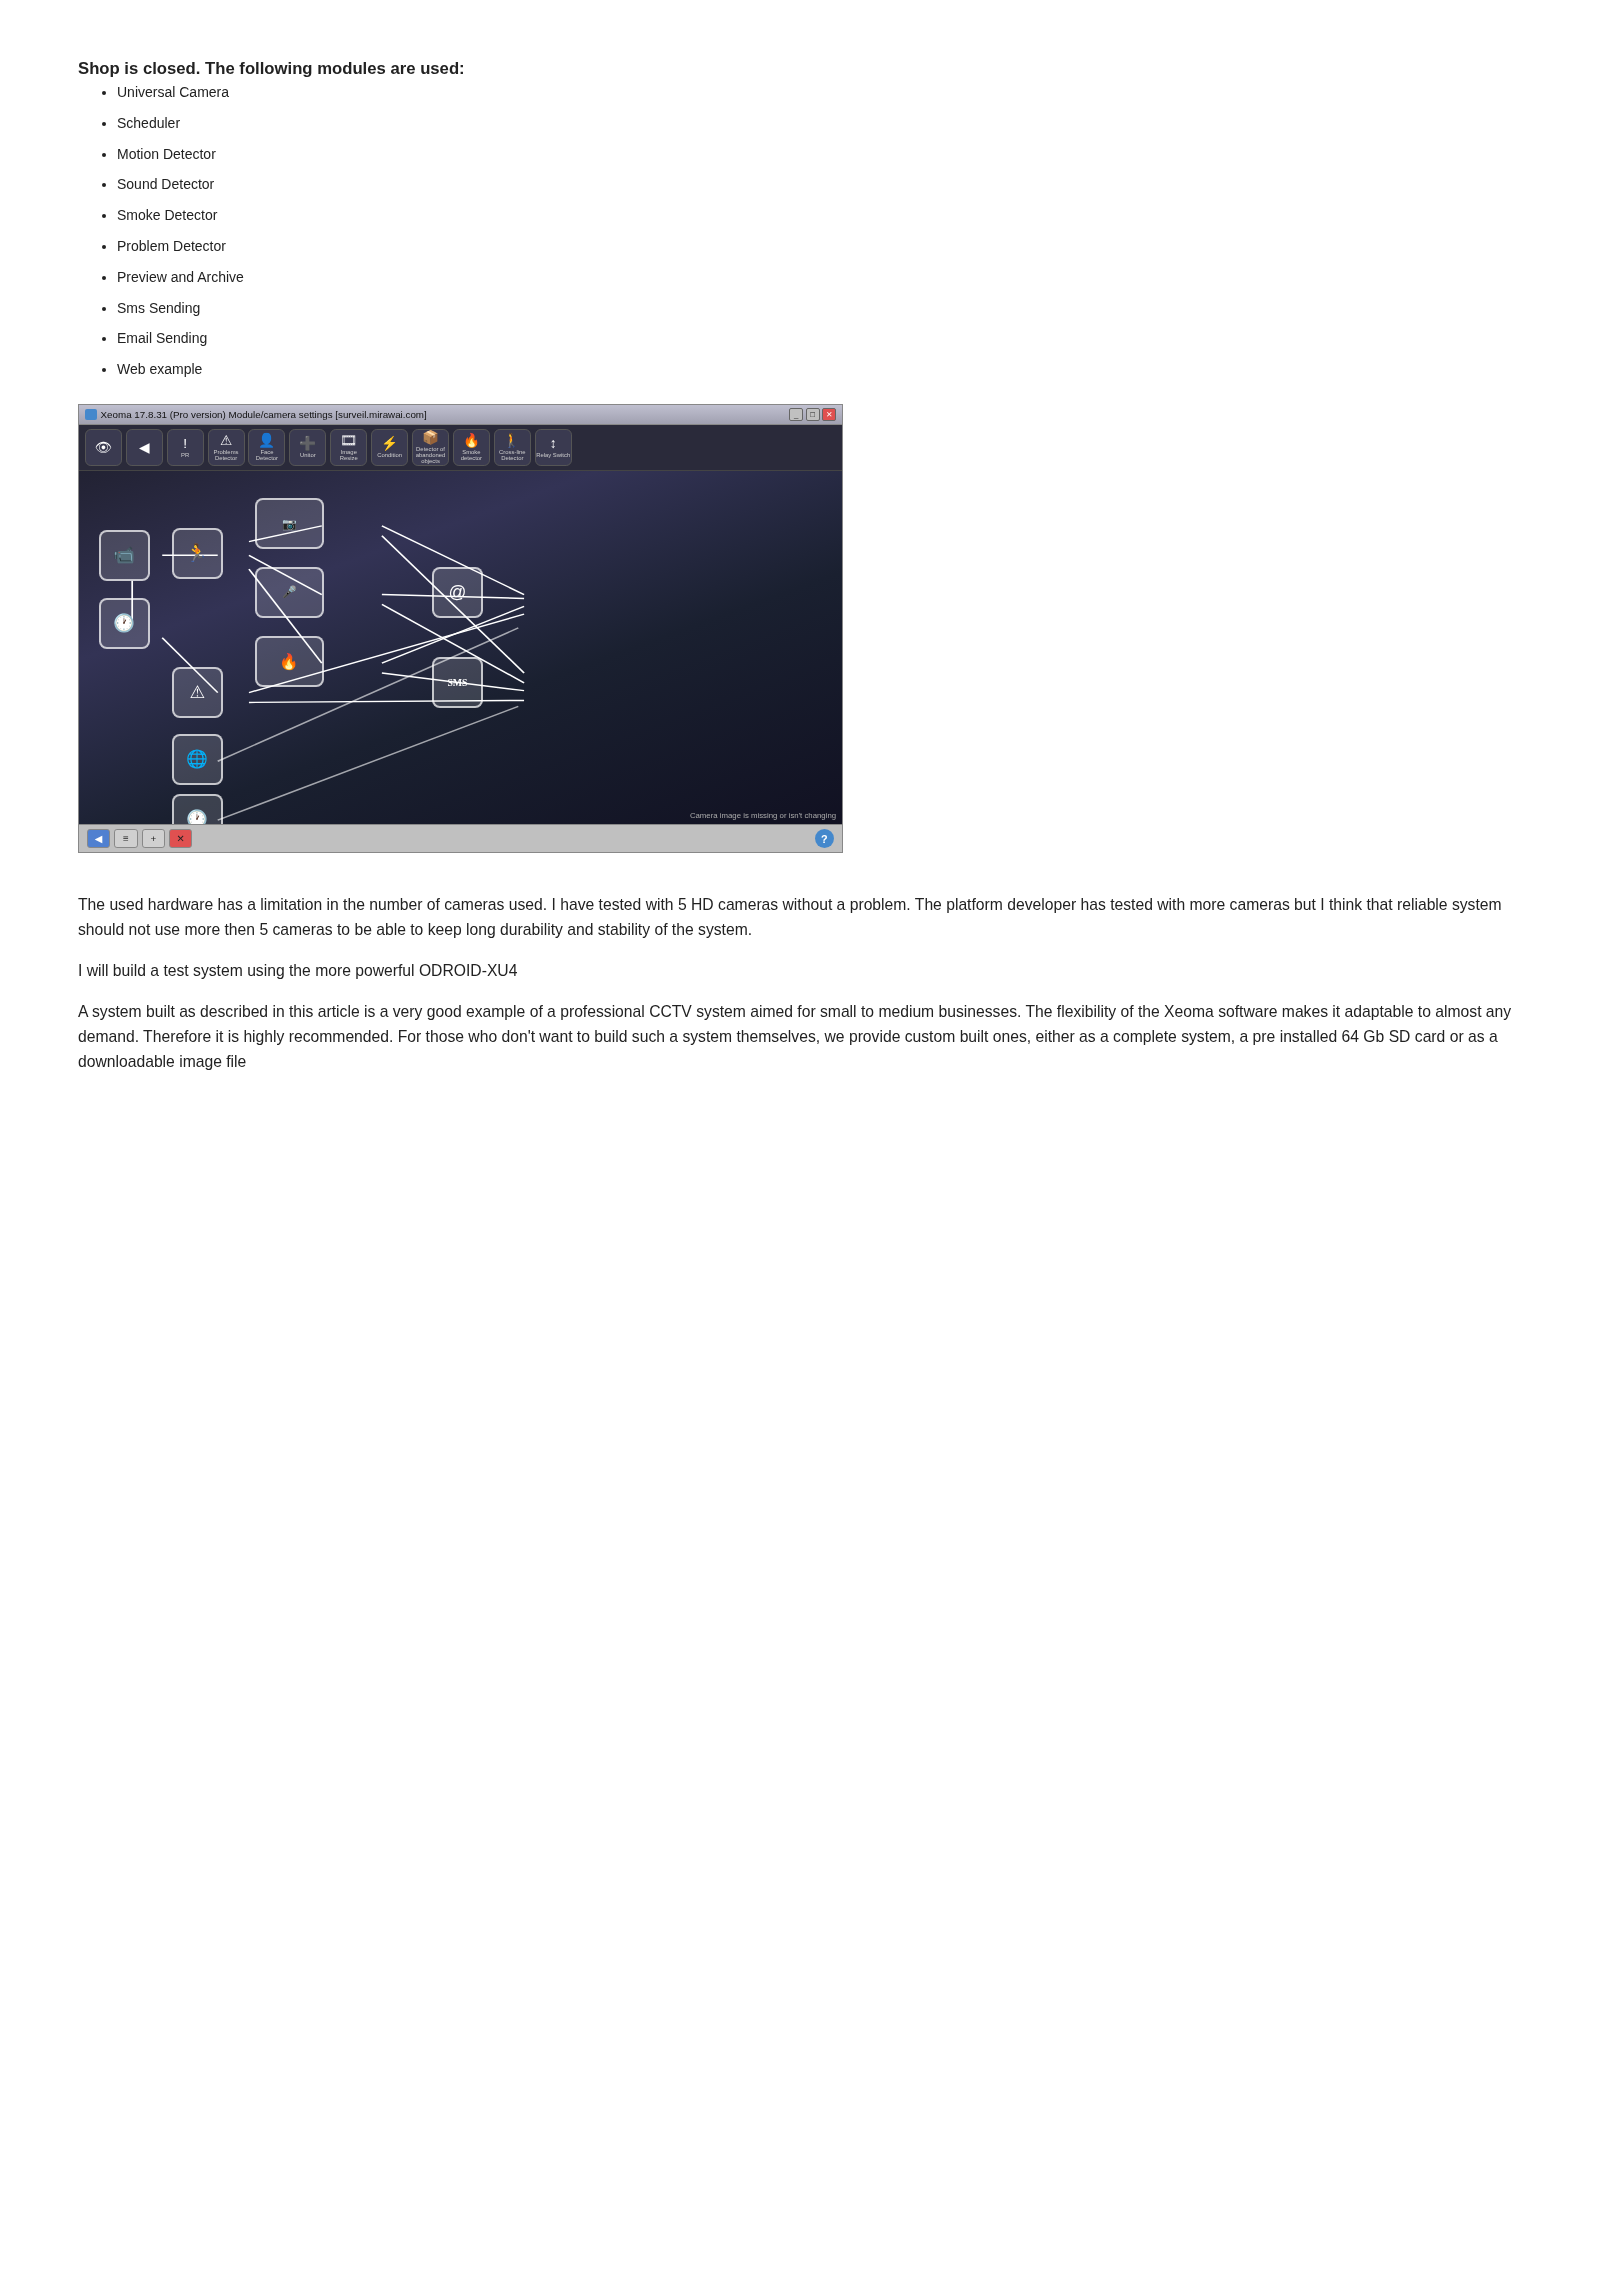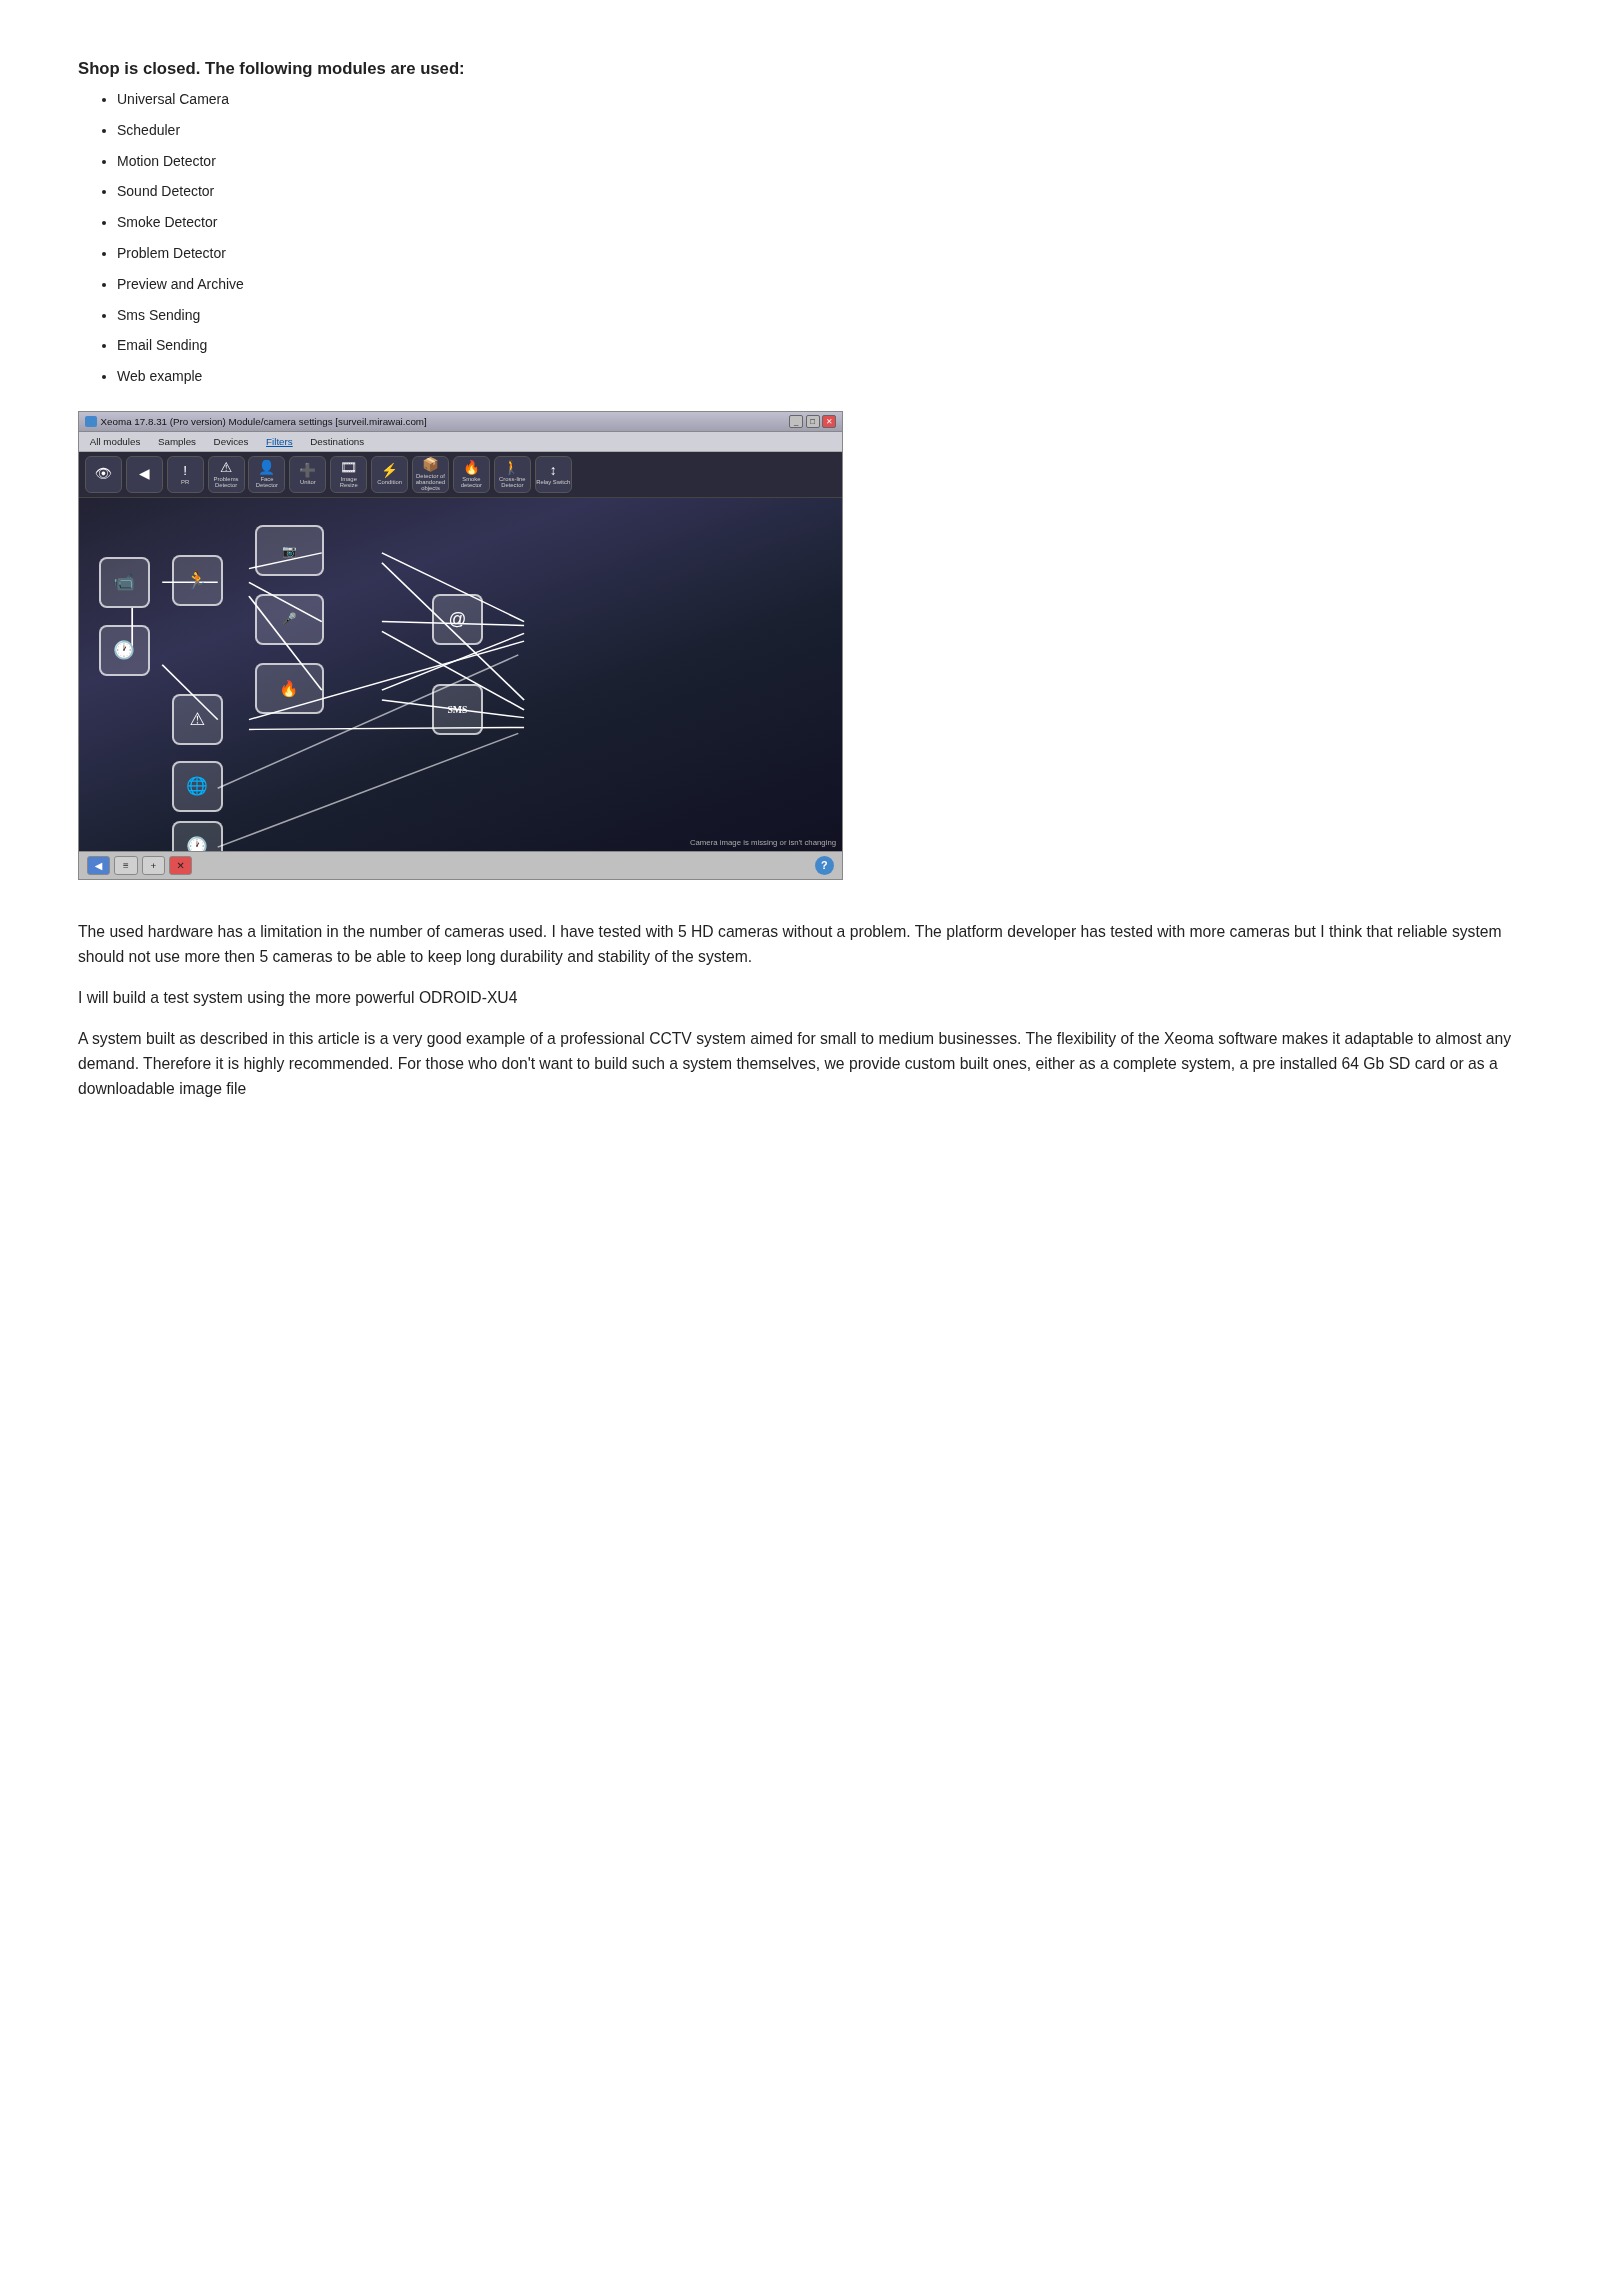--- a/index.html
+++ b/index.html
@@ -8,21 +8,21 @@
       font-size: 15.7px;
       color: #222;
       background: #fff;
       padding: 59px 78px;
       max-width: 1620px;
     }
 
     .heading {
       font-weight: bold;
       font-size: 16.7px;
-      margin-bottom: 10px;
+      margin-bottom: 3px;
     }
 
     .bullet-list {
       list-style: disc;
       padding-left: 39px;
       margin-bottom: 23.5px;
     }
 
     .bullet-list li {
       margin-bottom: 9.8px;
@@ -300,27 +300,20 @@
       <span class="xeoma-title-icon"></span>
       <span>Xeoma 17.8.31 (Pro version) Module/camera settings [surveil.mirawai.com]</span>
     </div>
     <div class="window-controls">
       <div class="window-btn win-min">_</div>
       <div class="window-btn win-max">□</div>
       <div class="window-btn win-close">✕</div>
     </div>
   </div>
 
-  <div class="xeoma-menubar">
-    <span class="menu-item">All modules</span>
-    <span class="menu-item">Samples</span>
-    <span class="menu-item">Devices</span>
-    <span class="menu-item active">Filters</span>
-    <span class="menu-item">Destinations</span>
-  </div>
 
   <div class="xeoma-toolbar">
     <div class="toolbar-icon-btn">
       <span class="icon-sym">👁</span>
     </div>
     <div class="toolbar-icon-btn">
       <span class="icon-sym">◀</span>
     </div>
     <div class="toolbar-icon-btn">
       <span class="icon-sym">!</span>

